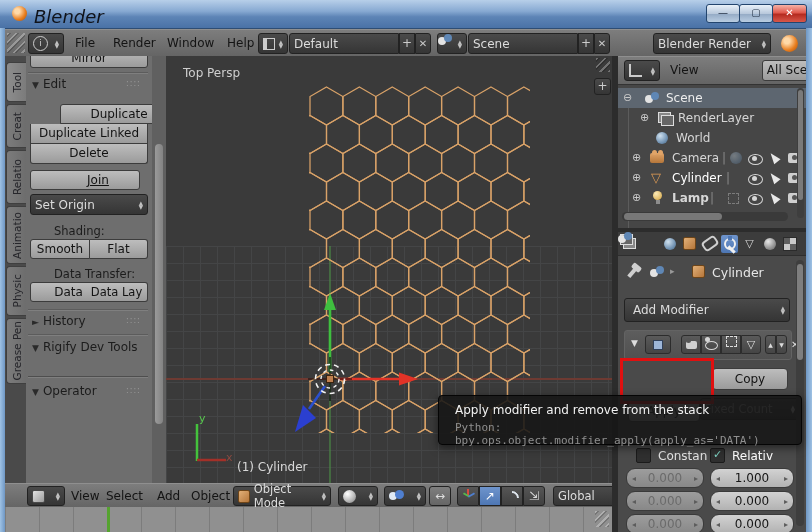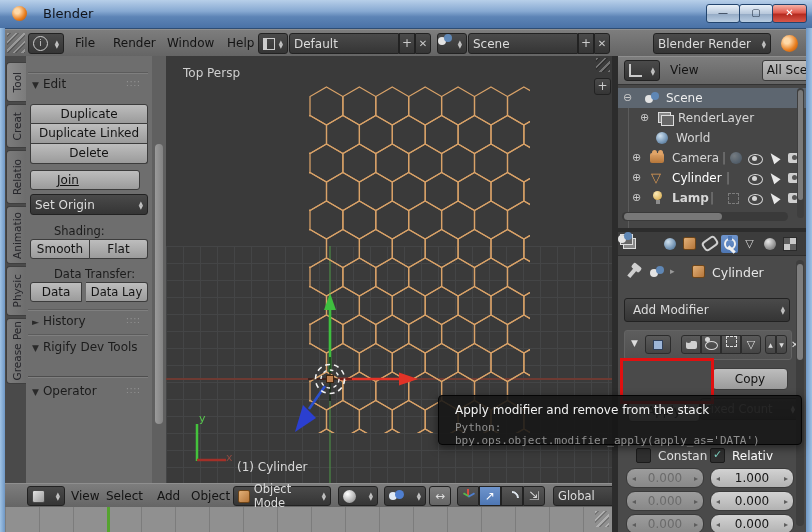--- a/index.html
+++ b/index.html
@@ -5,21 +5,21 @@
   html,body{margin:0;padding:0;background:#222;}
   #win{position:relative;width:812px;height:532px;overflow:hidden;
        font-family:"DejaVu Sans","Liberation Sans",sans-serif;font-size:12px;
        -webkit-font-smoothing:antialiased;user-select:none;}
   .abs{position:absolute;}
 
   
   #titlebar{left:0;top:0;width:812px;height:28px;
     background:linear-gradient(#b7cfe9 0%,#87a9d2 40%,#5d84b6 60%,#4a72a6 100%);
     border-bottom:1px solid #2e4d74;}
-  #title-text{left:43px;top:6px;color:#10131a;font-size:13px;}
+  #title-text{left:34px;top:6px;color:#10131a;font-size:18px;font-style:italic;}
   .blender-dot{left:12px;top:6px;width:15px;height:15px;border-radius:50%;
     background:radial-gradient(circle at 35% 35%,#ffd9a8 0 18%,#e87d1e 60%,#9c4a0a 100%);}
   .wbtn{top:4px;height:17px;border:1px solid #23456e;border-radius:3px;
     background:linear-gradient(#e9f1f9,#b9c9dc 50%,#93a9c4 51%,#b9cde2);
     color:#1d2c40;text-align:center;line-height:15px;font-size:10px;}
   #btn-min{left:706px;width:32px;}
   #btn-max{left:739px;width:32px;}
   #btn-close{left:772px;width:33px;background:linear-gradient(#f5b2a6,#e05a4e 45%,#b52b20 55%,#d8574a);color:#fff;}
   #border-l{left:0;top:28px;width:5px;height:504px;background:linear-gradient(90deg,#9fc2e4,#6f97c4);}
   #border-r{left:806px;top:28px;width:6px;height:504px;background:linear-gradient(90deg,#6f97c4,#9fc2e4);}
@@ -47,21 +47,21 @@
   #tabcol{left:5px;top:56px;width:21px;height:427px;background:#4a4a4a;}
   .vtab{position:absolute;left:1px;width:19px;background:linear-gradient(90deg,#7c7c7c,#6d6d6d);
     border:1px solid #3f3f3f;border-right:none;border-radius:4px 0 0 4px;
     color:#26262b;font-size:10.5px;display:flex;align-items:center;justify-content:center;}
   .vtab span{writing-mode:vertical-rl;transform:rotate(180deg);white-space:nowrap;}
   .vtab.active{background:linear-gradient(90deg,#8d8d8d,#7b7b7b);}
 
   
   #shelf{left:26px;top:56px;width:126px;height:427px;background:#6e6e6e;overflow:hidden;}
   #shelf .litebtn{position:absolute;height:20px;line-height:18px;font-size:12px;}
-  .stack-top{border-radius:3px 3px 0 0;}
+  .stack-top{border-radius:3px 3px 0 0;margin-left:30px;}
   .stack-mid{border-radius:0;border-top:none;}
   .stack-bot{border-radius:0 0 3px 3px;border-top:none;}
   .pair-l{border-radius:3px 0 0 3px;}
   .pair-r{border-radius:0 3px 3px 0;border-left:none;}
   .panel-hdr{position:absolute;color:#1c1c1c;font-size:12px;}
   .panel-hdr .tri{font-size:9px;margin-right:4px;color:#2a2a2a;}
   .shelf-label{position:absolute;color:#1c1c1c;font-size:11.5px;margin-left:20px;}
   .sep{position:absolute;left:2px;width:120px;height:0;border-top:1px solid #5c5c5c;border-bottom:1px solid #7f7f7f;}
   #shelf-scroll{left:152px;top:56px;width:14px;height:427px;background:#606060;}
   #shelf-scroll .thumb{position:absolute;left:3px;width:8px;border-radius:4px;background:linear-gradient(90deg,#9a9a9a,#838383);}
@@ -247,36 +247,37 @@
       </div>
     <div class="vtab" style="top:210px;height:48px;">
         <span>Physic</span>
       </div>
     <div class="vtab" style="top:262px;height:64px;">
         <span>Grease Pen</span>
       </div>
   </div>
 
   <div class="abs" id="shelf">
+    <div class="litebtn" style="left:4px;top:-8px;width:118px;">Mirror</div>
     <div class="sep" style="top:16px;"></div>
     <div class="panel-hdr" style="left:6px;top:21px;"><span class="tri">▼</span><span>Edit</span></div>
     <span class="gripdots abs" style="left:100px;top:23px;">::::</span>
     <div class="litebtn stack-top" style="left:4px;top:48px;width:118px;">Duplicate</div>
     <div class="litebtn stack-bot" style="left:4px;top:88px;width:118px;">Delete</div>
     <div class="litebtn stack-mid" style="left:4px;top:68px;width:118px;">Duplicate Linked</div>
-    <div class="litebtn" style="left:4px;top:114px;width:118px;text-align:left;padding-left:26px;width:110px;text-decoration:underline;">Join</div>
+    <div class="litebtn" style="left:4px;top:114px;width:118px;text-align:center;padding-left:26px;width:110px;text-decoration:underline;">Join</div>
     <div class="dd" style="position:absolute;left:4px;top:138px;width:118px;height:21px;">
       <span>Set Origin</span>
         <span class="updown"></span>
     </div>
     <div class="shelf-label" style="left:8px;top:168px;">Shading:</div>
     <div class="litebtn pair-l" style="left:4px;top:183px;width:60px;">Smooth</div>
     <div class="litebtn pair-r" style="left:64px;top:183px;width:58px;">Flat</div>
     <div class="shelf-label" style="left:8px;top:211px;">Data Transfer:</div>
-    <div class="litebtn pair-l" style="left:4px;top:226px;width:52px;">Data</div>
+    <div class="litebtn pair-l" style="left:4px;top:226px;width:77px;">Data</div>
     <div class="litebtn pair-r" style="left:60px;top:226px;width:62px;font-size:11.5px;">Data Lay</div>
     <div class="sep" style="top:253px;"></div>
     <div class="panel-hdr" style="left:6px;top:258px;"><span class="tri">►</span><span>History</span></div>
     <span class="gripdots abs" style="left:100px;top:260px;">::::</span>
     <div class="sep" style="top:278px;"></div>
     <div class="panel-hdr" style="left:6px;top:284px;"><span class="tri">▼</span><span>Rigify Dev Tools</span></div>
     <div class="sep" style="top:320px;border-top-color:#4e4e4e;"></div>
     <div class="panel-hdr" style="left:6px;top:328px;"><span class="tri">▼</span><span>Operator</span></div>
     <span class="gripdots abs" style="left:100px;top:330px;">::::</span>
   </div>

